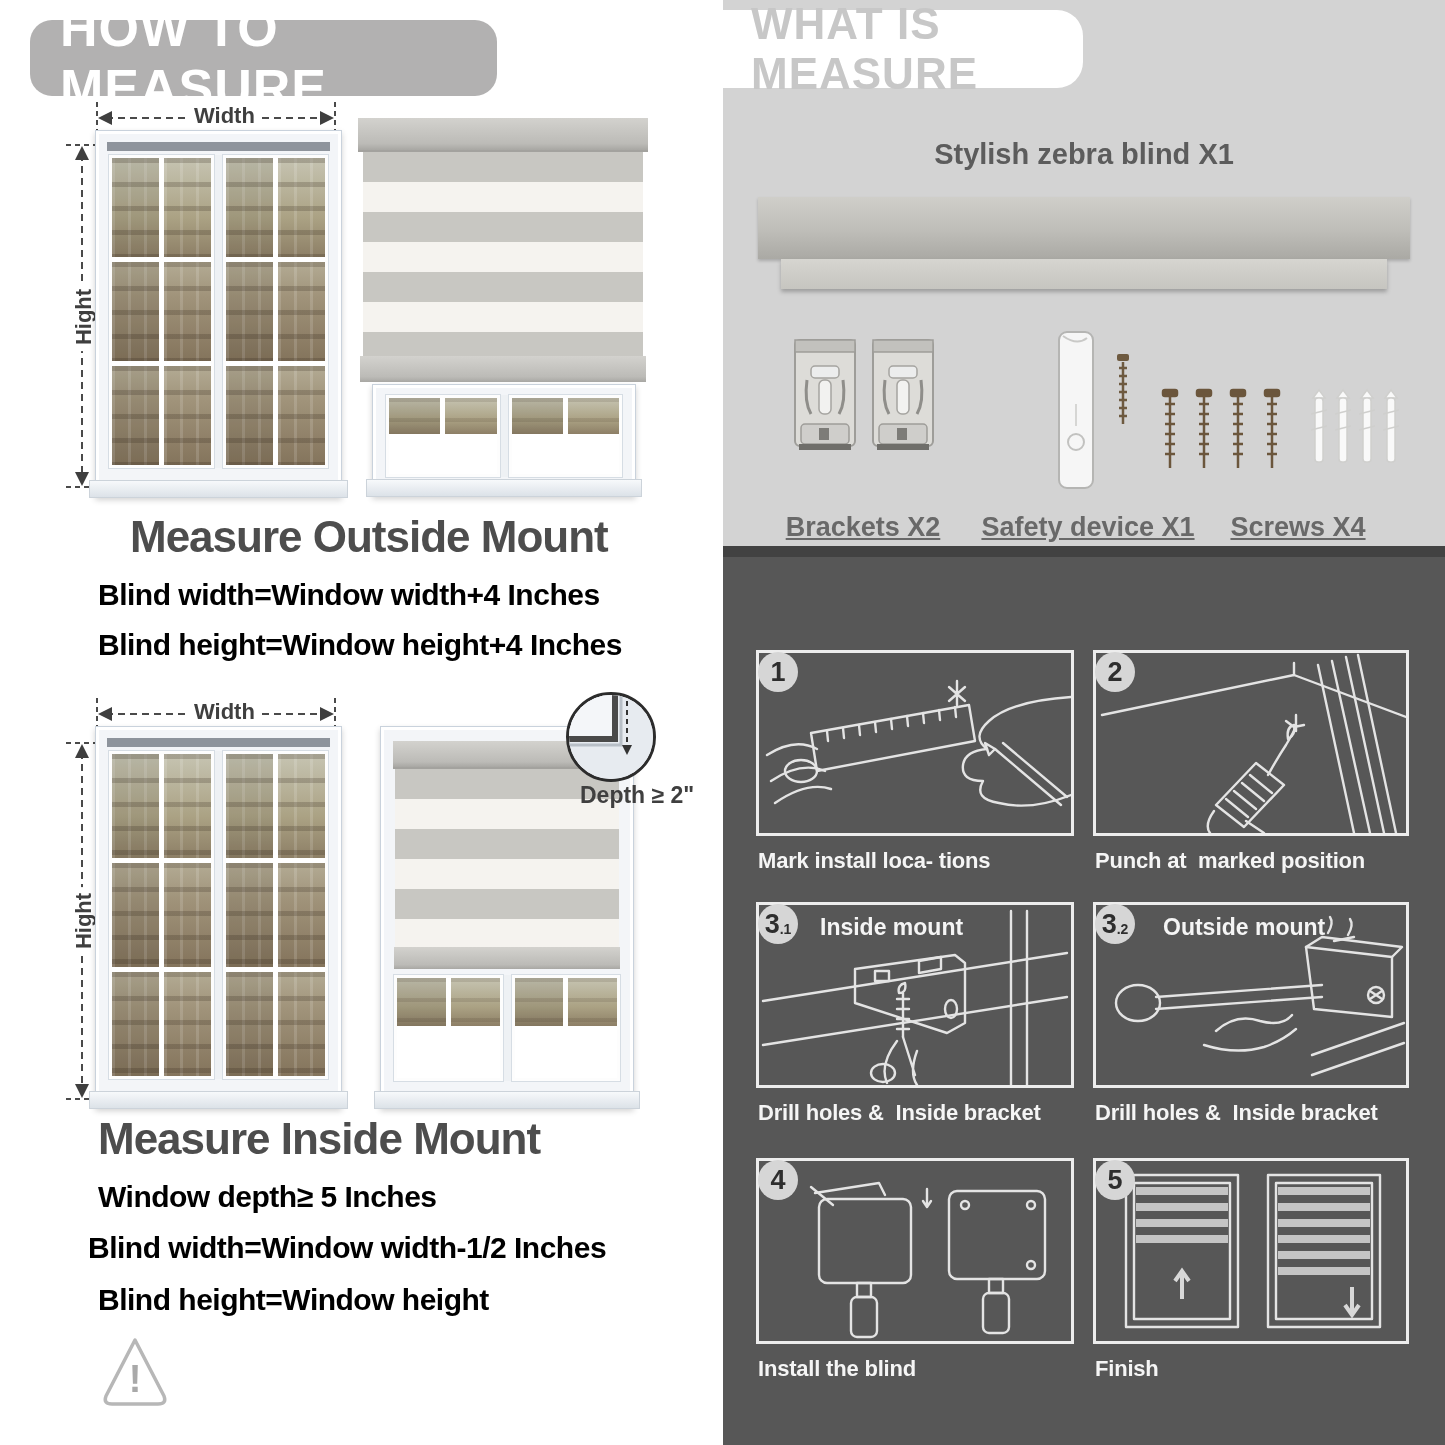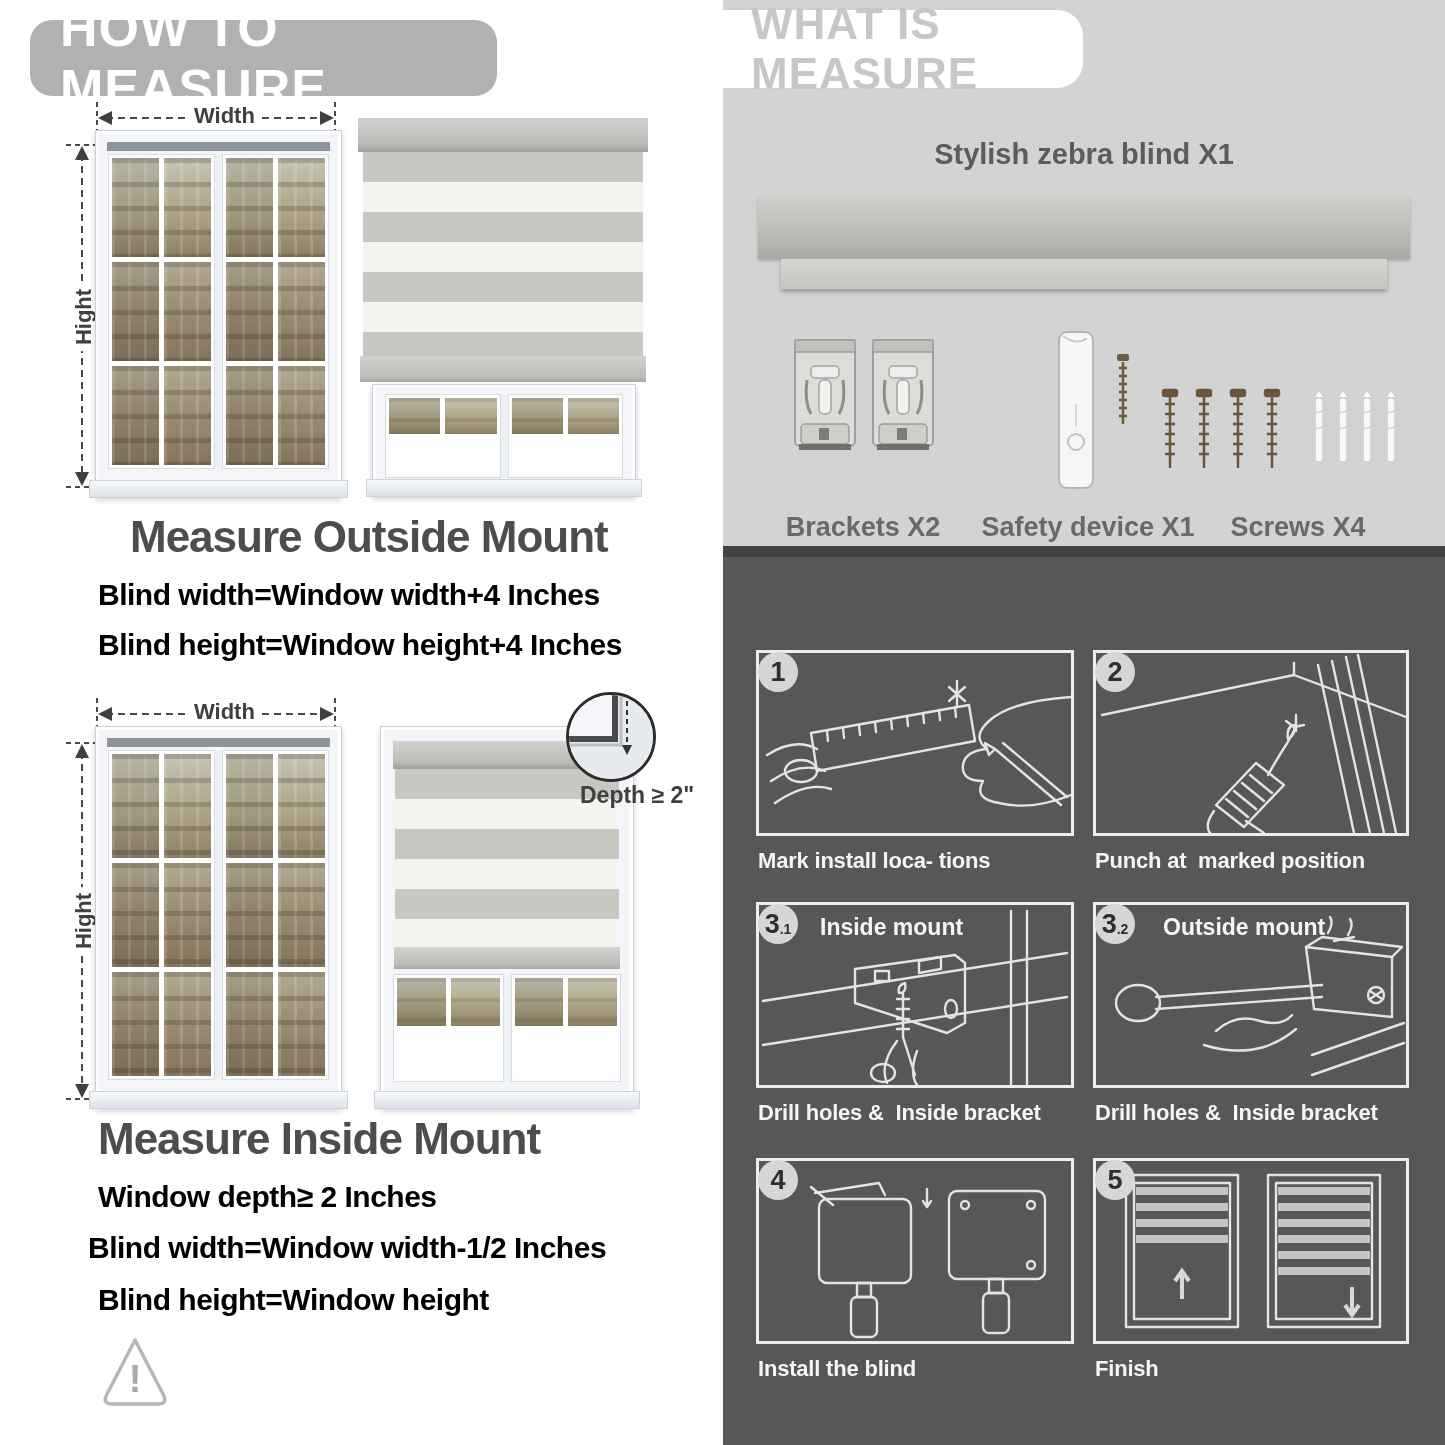--- a/index.html
+++ b/index.html
@@ -43,21 +43,21 @@
   .vlabel{transform:rotate(-90deg);transform-origin:center;}
 
   
   .callout{border:3px solid #2c2c2c;border-radius:50%;background:#eef1f5;overflow:hidden;}
 
   
   .rt{background:#d3d3d3;}
   .banner-white-top{background:#ffffff;border-radius:0 26px 26px 0;display:flex;align-items:center;}
   .banner-white-top span{color:#c7c7c7;font-weight:800;font-size:44px;letter-spacing:1px;padding-left:28px;}
   .product-title{color:#5c5c5c;font-weight:700;font-size:29px;text-align:center;}
-  .item-label{color:#696969;font-weight:700;font-size:27px;text-align:center;}
+  .item-label{color:#696969;font-weight:700;font-size:27px;text-align:center;text-decoration:underline;}
   .headrail-top{background:linear-gradient(180deg,#cfcec9 0%,#bebdb8 55%,#aaa9a4 100%);box-shadow:0 2px 3px rgba(0,0,0,.2);}
   .headrail-bot{background:linear-gradient(180deg,#d6d5d0 0%,#c6c5c0 100%);box-shadow:0 3px 4px rgba(0,0,0,.25);}
 
   .rb{background:#575757;}
   .banner-white-dark{background:#ffffff;border-radius:0 22px 22px 0;display:flex;align-items:center;}
   .banner-white-dark span{color:#3b3b3b;font-weight:800;font-size:44px;letter-spacing:0.5px;padding-left:32px;}
   .panel{border:3px solid #ededed;}
   .badge{position:absolute;left:2px;top:2px;width:40px;height:40px;border-radius:50%;background:#d6d6d6;
          color:#2e2e2e;font-weight:800;font-size:27px;display:flex;align-items:center;justify-content:center;}
   .badge .sub{font-size:14px;margin-top:10px;font-weight:800;}
@@ -218,21 +218,21 @@
       <rect x="0" y="0" width="46" height="44" fill="#f4f6f9"></rect>
       <path d="M46 0 V44 H0" stroke="#4a4a4a" stroke-width="6" fill="none"></path>
       <path d="M52 0 V50 H0" stroke="#b8bfc7" stroke-width="3" fill="none"></path>
       <line x1="58" y1="6" x2="58" y2="58" stroke="#333" stroke-width="2" stroke-dasharray="5 4"></line>
       <polygon points="58,60 53,50 63,50" fill="#333"></polygon>
     </svg>
   </div>
   <div class="abs meas-label" style="left:574px;top:782px;background:transparent;font-size:23px;">Depth ≥ 2"</div>
 
   <div class="abs h-meas" style="left:98px;top:1114px;">Measure Inside Mount</div>
-  <div class="abs l-meas" style="left:98px;top:1180px;">Window depth≥ 2 Inches</div>
+  <div class="abs l-meas" style="left:98px;top:1180px;">Window depth≥ 5 Inches</div>
   <div class="abs l-meas" style="left:88px;top:1231px;">Blind width=Window width-1/2 Inches</div>
   <div class="abs l-meas" style="left:98px;top:1283px;">Blind height=Window height</div>
 
   <svg class="abs" style="left:98px;top:1330px;" width="74" height="84">
     <path d="M37 10 L66 66 Q69 74 60 74 L14 74 Q5 74 8 66 Z" stroke="#b7b7b7" stroke-width="3.5" fill="none" stroke-linejoin="round"></path>
     <text x="37" y="62" text-anchor="middle" font-family="Liberation Sans,sans-serif" font-size="38" font-weight="700" fill="#a9a9a9">!</text>
   </svg>
 
   <div class="abs rt" style="left:723px;top:0;width:722px;height:546px;">
     <div class="abs banner-white-top" style="left:0;top:10px;width:360px;height:78px;">

